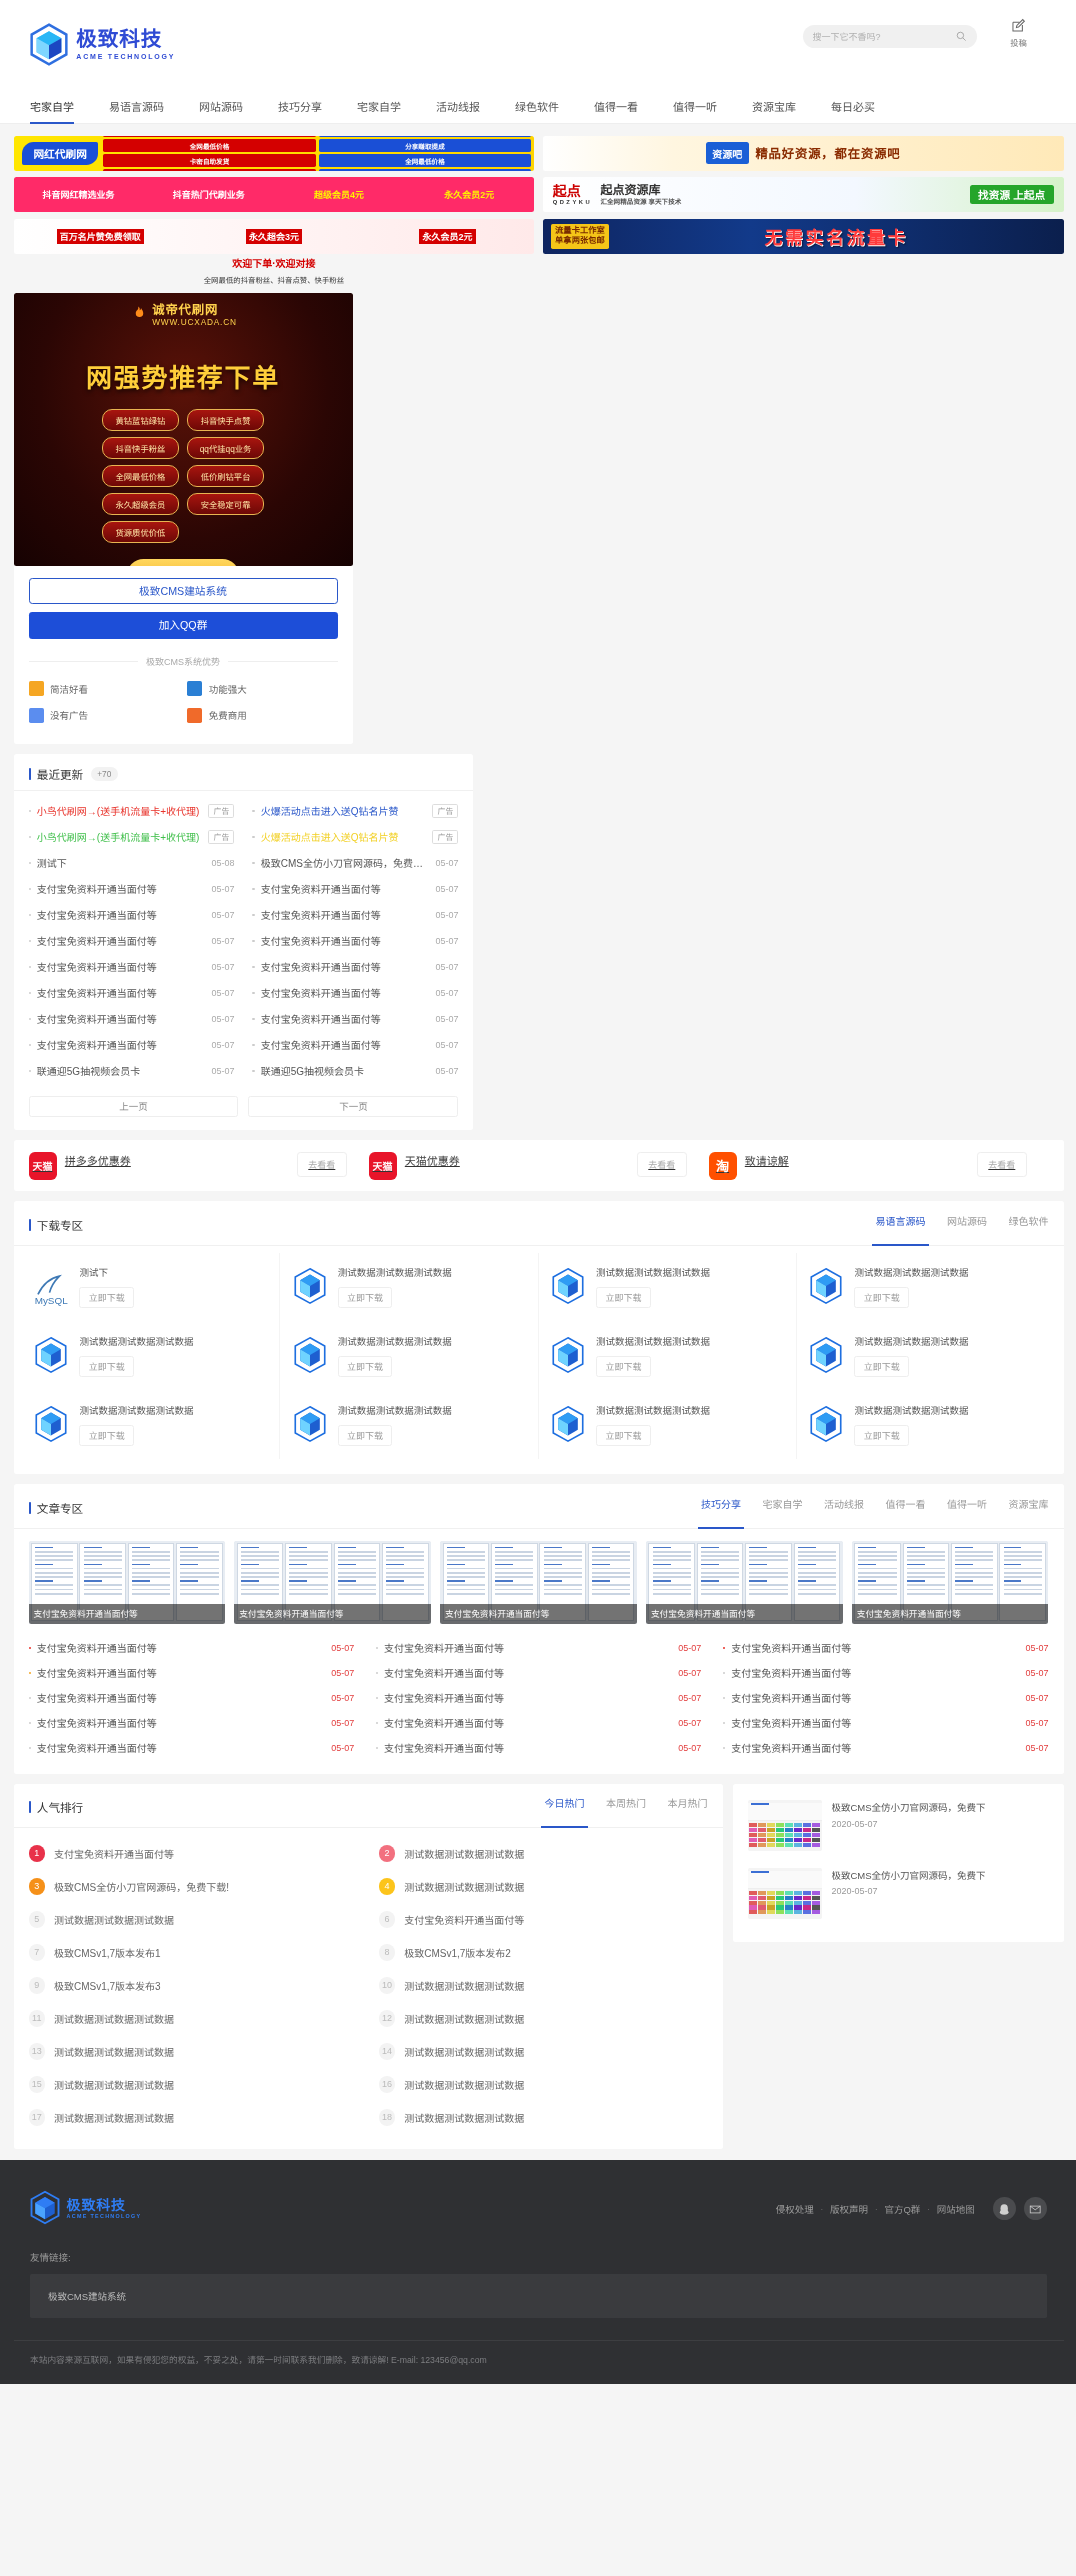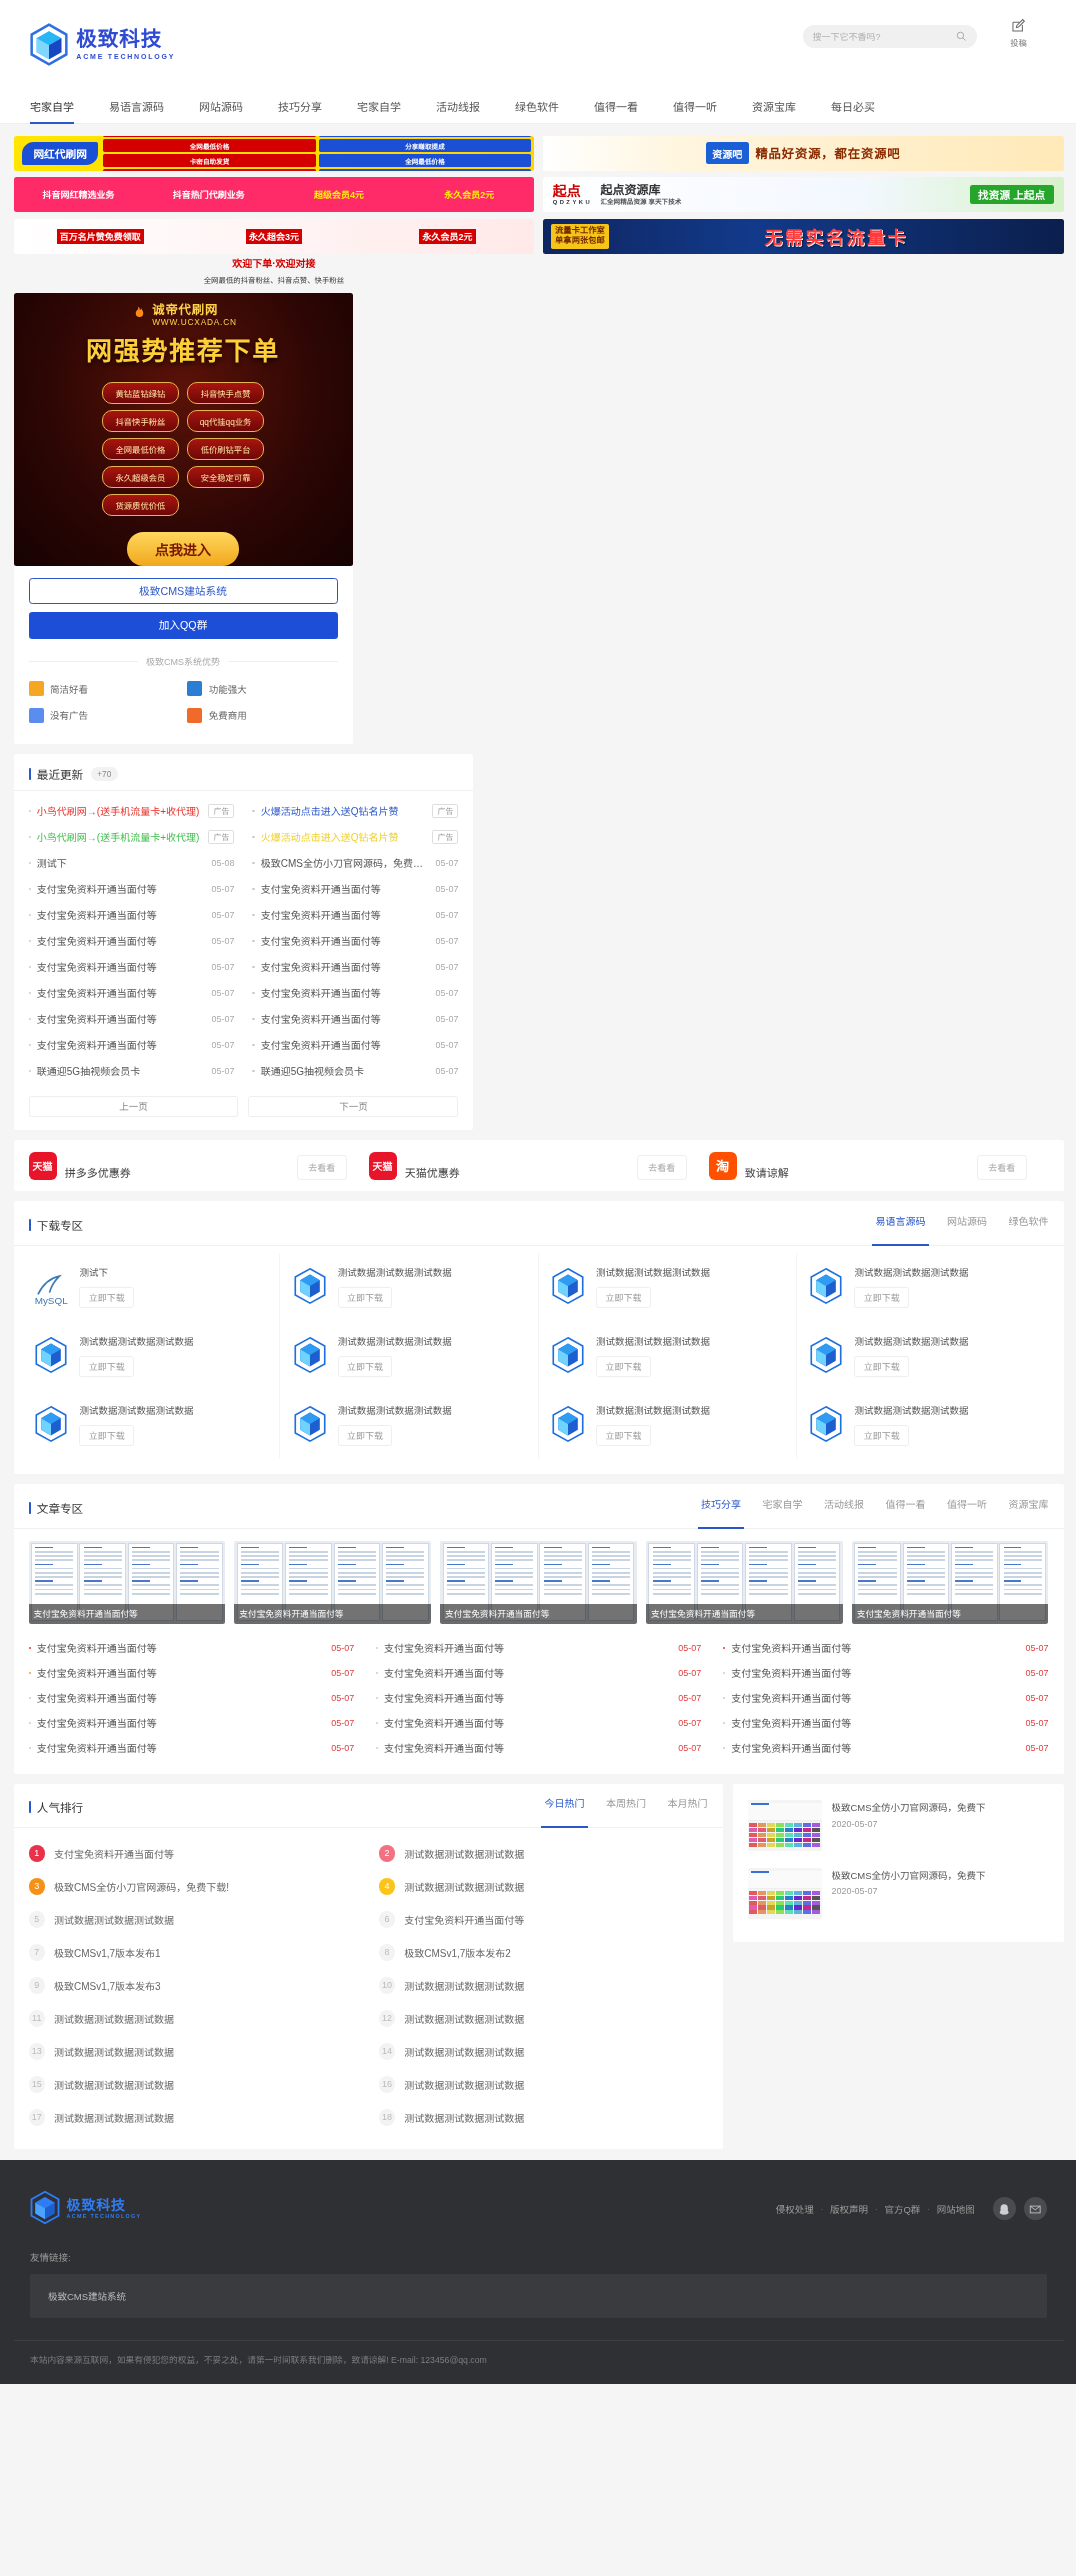--- a/index.html
+++ b/index.html
@@ -98,21 +98,21 @@
   .card { background:#fff; border-radius:2.5px; }
 
   .promo {
     height:273px; border-radius:2.5px; overflow:hidden; position:relative;
     background:radial-gradient(ellipse at 50% 35%, #5a1208 0%, #2b0604 60%, #160202 100%);
     display:flex; flex-direction:column; align-items:center; padding-top:10px;
   }
   .promo-top { display:flex; align-items:center; gap:5px; }
   .promo-site { color:#ffd24d; font-size:12.4px; font-weight:bold; letter-spacing:0.8px; }
   .promo-url { color:#ffd24d; font-size:8.3px; letter-spacing:0.8px; }
-  .promo-main { color:#ffcf3a; font-size:26px; font-weight:bold; margin-top:2px; letter-spacing:1.7px;
+  .promo-main { color:#ffcf3a; font-size:26px; font-weight:bold; margin-top:29px; letter-spacing:1.7px;
                 text-shadow:0 1.7px 5px rgba(0,0,0,.8); }
   .promo-grid { display:grid; grid-template-columns:1fr 1fr; gap:5.8px 8.3px; margin-top:15px; }
   .promo-chip { background:linear-gradient(180deg,#a8150f,#6d0806); border:0.8px solid #e8b451;
                 color:#ffe7a8; font-size:8.3px; padding:4.1px 11.6px; border-radius:10px; text-align:center; }
   .promo-btn { margin-top:16.5px; background:linear-gradient(180deg,#ffd75e,#f0a81c);
                color:#7a1a00; font-size:14px; font-weight:bold; padding:6.6px 28px; border-radius:16.5px; }
 
   .side-actions { padding:11.6px 15px 5px; }
   .btn-outline { display:block; width:100%; height:26.4px; line-height:25px; text-align:center;
                  border:0.8px solid #2a57c9; color:#2a57c9; border-radius:3.3px; font-size:10.7px;
@@ -145,21 +145,21 @@
   .news-title { flex:1; overflow:hidden; white-space:nowrap; text-overflow:ellipsis; color:#555; }
   .news-date { color:#aaa; font-size:9px; flex:none; }
   .ad-tag { border:0.8px solid #ddd; color:#999; font-size:7.9px; padding:0.8px 4.1px; border-radius:1.7px; flex:none; }
   .pager { display:flex; gap:10px; padding:8.3px 15px 13.2px; }
   .pager div { flex:1; height:21.5px; line-height:20px; text-align:center; border:0.8px solid #eee;
                border-radius:2.5px; font-size:9.5px; color:#888; cursor:pointer; }
 
   
   .coupons { width:1050px; margin:10px auto 0; background:#fff; border-radius:2.5px;
              display:flex; padding:11.6px 15px; }
-  .coupon { flex:1; display:flex; align-items:flex-end; gap:8.3px; }
+  .coupon { flex:1; display:flex; align-items:flex-start; gap:8.3px;text-decoration:underline; }
   .cpn-ico { width:28px; height:28px; border-radius:5.8px; flex:none; display:flex;
              align-items:center; justify-content:center; color:#fff; font-size:12.4px; font-weight:bold; }
   .cpn-name { font-size:11px; color:#444; flex:1; }
   .cpn-btn { border:0.8px solid #eee; color:#aaa; font-size:9px; padding:5px 10.7px;
              border-radius:3.3px; cursor:pointer; margin-right:21.5px; }
 
   
   .dl-grid { display:grid; grid-template-columns:repeat(4,1fr); gap:0; padding:6.6px 8.3px 15px; }
   .dl-item { display:flex; gap:10px; padding:13.2px 11.6px; border-right:0.8px solid #f4f4f4; min-height:60px; }
   .dl-item:nth-child(4n) { border-right:none; }

